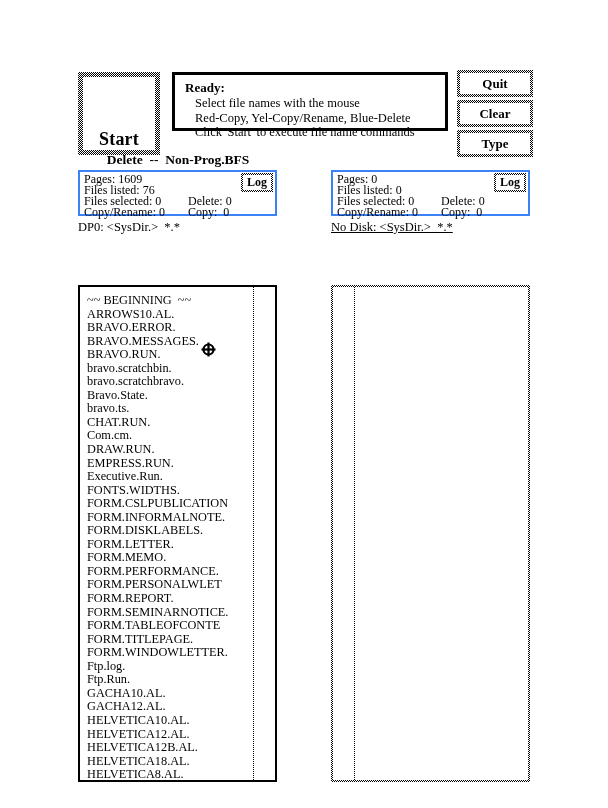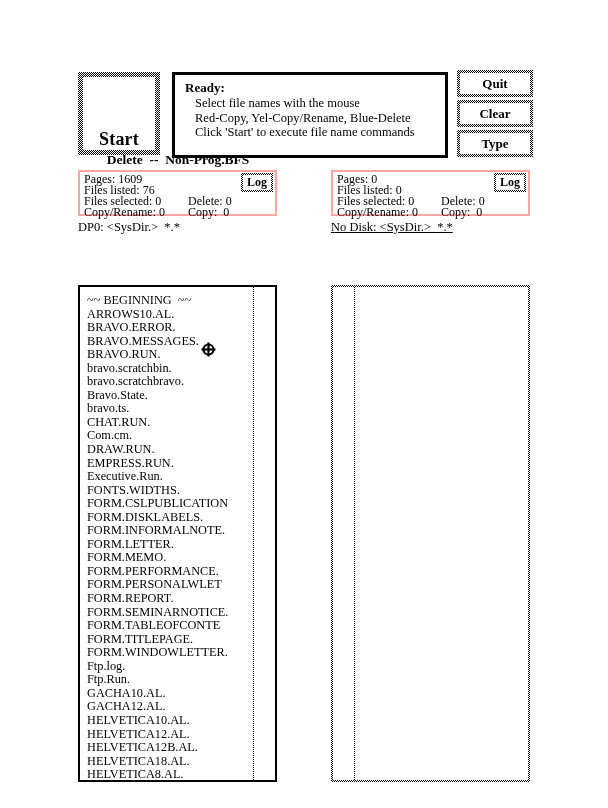--- a/index.html
+++ b/index.html
@@ -50,21 +50,21 @@
     font-size: 18px;
     letter-spacing: 0.2px;
   }
 
   
   #message-box {
     position: absolute;
     left: 172px;
     top: 72px;
     width: 276px;
-    height: 86px;
+    height: 59px;
     box-sizing: border-box;
     border: 3px solid #000;
     background: #ffffff;
     padding: 5px 4px 4px 10px;
   }
   #message-box .ready {
     font-weight: bold;
     font-size: 13px;
     line-height: 15px;
     margin-bottom: 1px;
@@ -113,21 +113,21 @@
     white-space: pre;
   }
 
   
   .info-panel {
     position: absolute;
     top: 170px;
     width: 199px;
     height: 46px;
     box-sizing: border-box;
-    border: 2px solid #fca5a5;
+    border: 2px solid #3b82f6;
     background: #ffffff;
     padding: 2px 3px 0 4px;
   }
   #info-panel-left  { left: 78px; }
   #info-panel-right { left: 331px; }
 
   .info-row {
     display: flex;
     font-size: 12px;
     line-height: 11px;
@@ -341,22 +341,22 @@
       <div class="file-item">bravo.scratchbravo.</div>
       <div class="file-item">Bravo.State.</div>
       <div class="file-item">bravo.ts.</div>
       <div class="file-item">CHAT.RUN.</div>
       <div class="file-item">Com.cm.</div>
       <div class="file-item">DRAW.RUN.</div>
       <div class="file-item">EMPRESS.RUN.</div>
       <div class="file-item">Executive.Run.</div>
       <div class="file-item">FONTS.WIDTHS.</div>
       <div class="file-item">FORM.CSLPUBLICATION</div>
+      <div class="file-item">FORM.INFORMALNOTE.</div>
       <div class="file-item">FORM.DISKLABELS.</div>
-      <div class="file-item">FORM.INFORMALNOTE.</div>
       <div class="file-item">FORM.LETTER.</div>
       <div class="file-item">FORM.MEMO.</div>
       <div class="file-item">FORM.PERFORMANCE.</div>
       <div class="file-item">FORM.PERSONALWLET</div>
       <div class="file-item">FORM.REPORT.</div>
       <div class="file-item">FORM.SEMINARNOTICE.</div>
       <div class="file-item">FORM.TABLEOFCONTE</div>
       <div class="file-item">FORM.TITLEPAGE.</div>
       <div class="file-item">FORM.WINDOWLETTER.</div>
       <div class="file-item">Ftp.log.</div>

